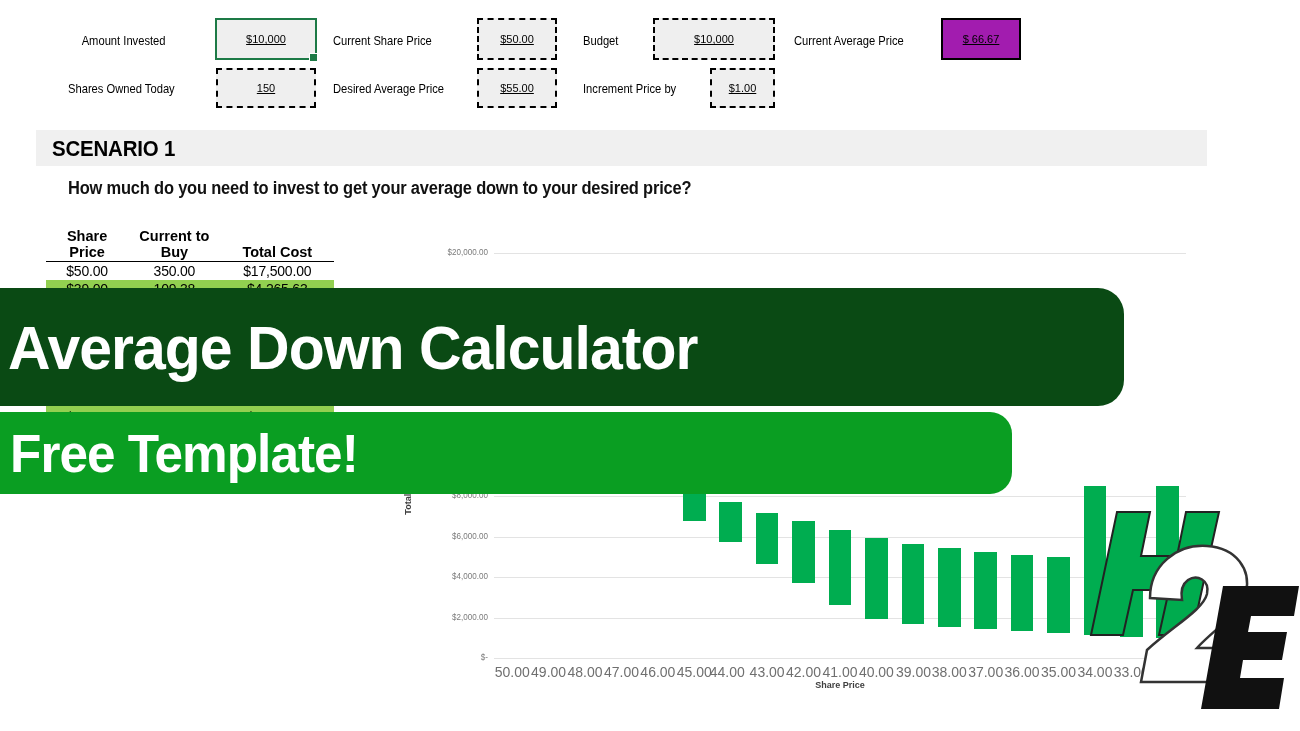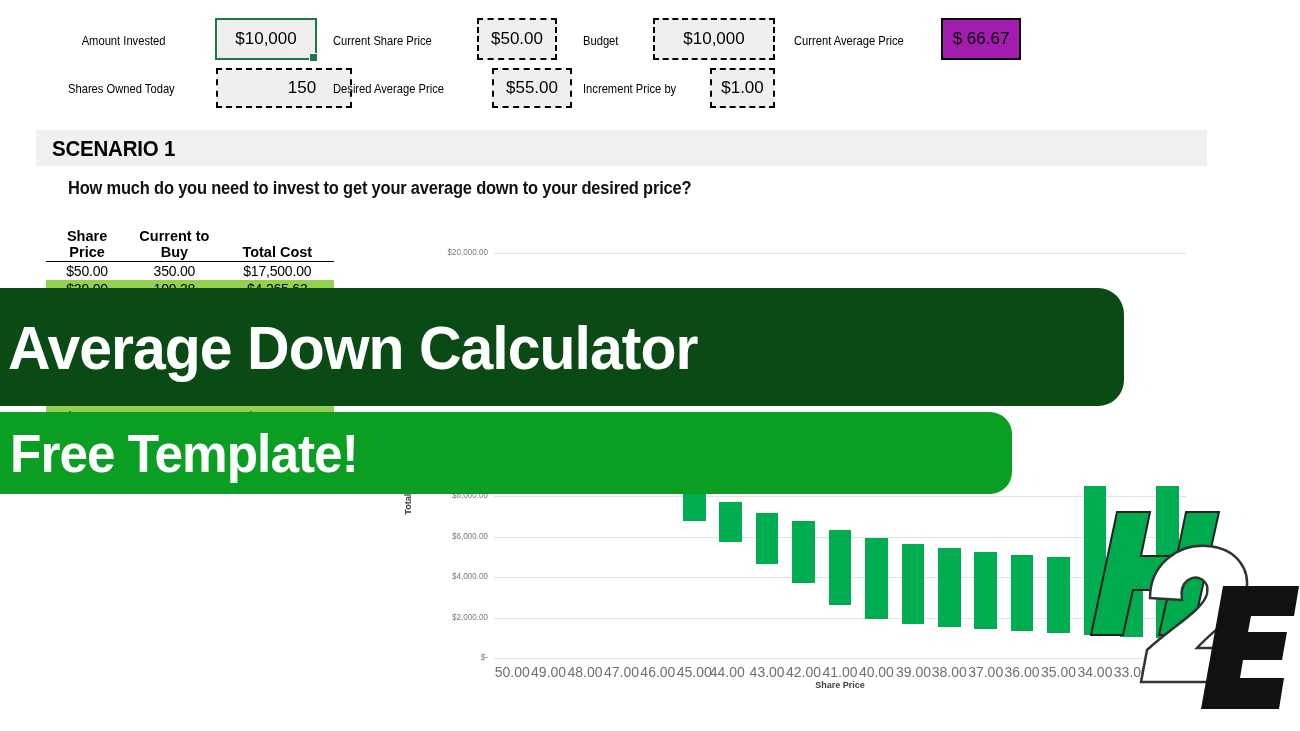--- a/index.html
+++ b/index.html
@@ -9,21 +9,21 @@
     font-family:"Liberation Sans",sans-serif;
     -webkit-font-smoothing:none;
   }
 
   
   #input-panel{position:absolute;left:0;top:0;width:1300px;height:118px;}
   .lbl{position:absolute;font-size:13px;color:#000;white-space:nowrap;
        transform:scaleX(.86);transform-origin:left center;}
   .lbl.r{transform:scaleX(.86);transform-origin:right center;}
   .cell{position:absolute;background:#efefef;display:flex;align-items:center;
-        justify-content:center;font-size:17px;color:#000;white-space:nowrap;}
+        justify-content:center;font-size:11px;color:#000;white-space:nowrap;text-decoration:underline;}
   .cell.dashed{border:2px dashed #000;}
   .cell.solid{border:2px solid #000;background:#a21caf;}
   .cell.sel{border:2.5px solid #1d7a46;background:#efefef;}
   .fill-handle{position:absolute;width:7px;height:7px;background:#1d7a46;border:1px solid #fff;}
 
   
   #scenario-band{position:absolute;left:36px;top:130px;width:1171px;height:36px;background:#f0f0f0;}
   #scenario-title{position:absolute;left:52px;top:136px;font-size:22px;font-weight:bold;color:#000;
      letter-spacing:-.2px;transform:scaleX(.93);transform-origin:left center;}
   #scenario-question{position:absolute;left:68px;top:178px;font-size:17.5px;font-weight:bold;color:#111;
@@ -71,27 +71,27 @@
 </head>
 <body>
 
 <div id="input-panel">
 
   <div class="lbl r" style="left:68px;top:33px;width:auto;">Amount Invested</div>
   <div class="cell sel" style="left:215px;top:18px;width:98px;height:38px;">$10,000</div>
   <div class="fill-handle" style="left:309px;top:53px;"></div>
 
   <div class="lbl" style="left:68px;top:81px;">Shares Owned Today</div>
-  <div class="cell dashed" style="left:216px;top:68px;width:96px;height:36px;padding-left:36px;">150</div>
+  <div class="cell dashed" style="left:216px;top:68px;width:96px;height:36px;">150</div>
 
   <div class="lbl" style="left:333px;top:33px;">Current Share Price</div>
   <div class="cell dashed" style="left:477px;top:18px;width:76px;height:38px;">$50.00</div>
 
   <div class="lbl" style="left:333px;top:81px;">Desired Average Price</div>
-  <div class="cell dashed" style="left:492px;top:68px;width:76px;height:36px;">$55.00</div>
+  <div class="cell dashed" style="left:477px;top:68px;width:76px;height:36px;">$55.00</div>
 
   <div class="lbl" style="left:583px;top:33px;">Budget</div>
   <div class="cell dashed" style="left:653px;top:18px;width:118px;height:38px;">$10,000</div>
 
   <div class="lbl" style="left:583px;top:81px;">Increment Price by</div>
   <div class="cell dashed" style="left:710px;top:68px;width:61px;height:36px;">$1.00</div>
 
   <div class="lbl" style="left:794px;top:33px;">Current Average Price</div>
   <div class="cell solid" style="left:941px;top:18px;width:76px;height:38px;">$ 66.67</div>
 </div>

